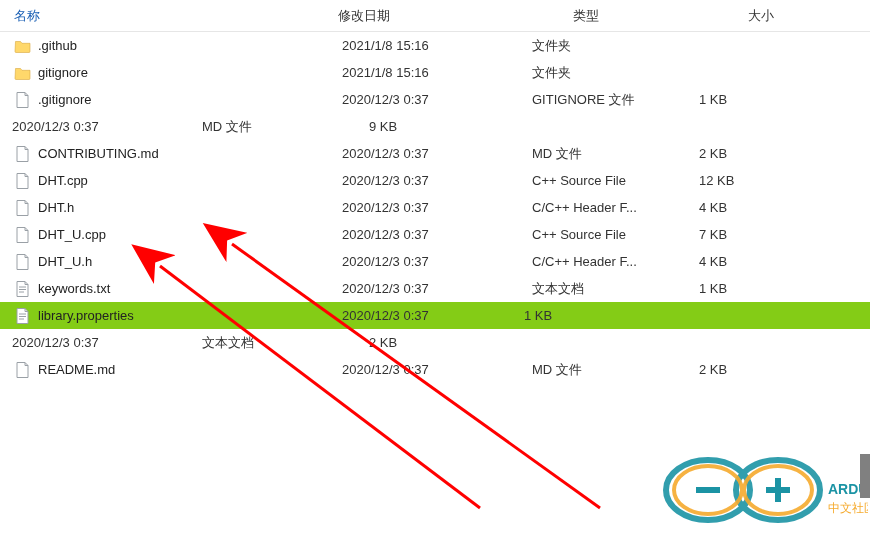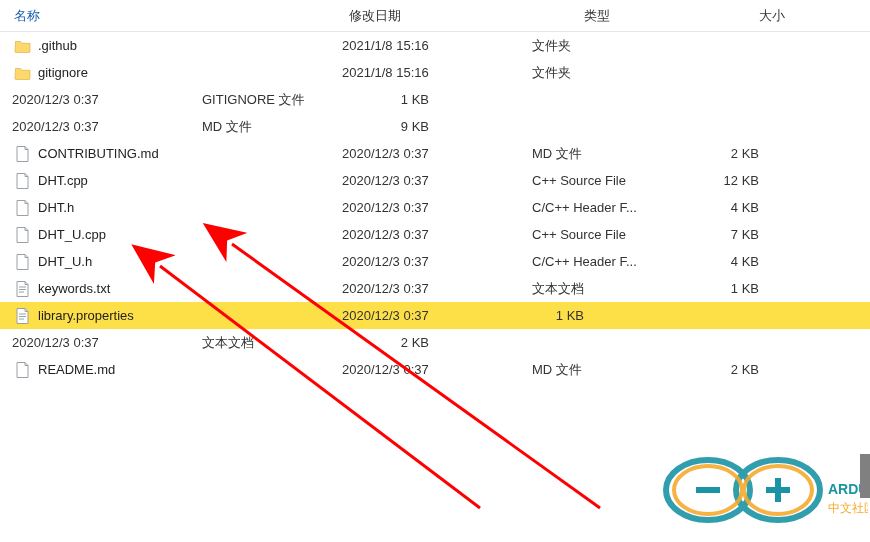--- a/index.html
+++ b/index.html
@@ -1,26 +1,26 @@
 <!DOCTYPE html>
 <html><head>
 <meta charset="utf-8">
 <style>
   * { box-sizing: border-box; margin: 0; padding: 0; }
   html, body { width: 870px; height: 542px; font-family: "Microsoft YaHei", "Segoe UI", sans-serif; font-size: 13px; background: #fff; color: #222; overflow: hidden; position: relative; }
   .header { display: flex; align-items: flex-end; height: 32px; border-bottom: 1px solid #e6e6e6; color: #1a5fb4; font-size: 13px; user-select: none; }
   .header .col { padding: 6px 8px; }
   .row { display: flex; align-items: center; height: 27px; padding: 0 4px; }
-  .row.selected { background: #fde047; }
+  .row.selected { background: #84cc16; }
   .col-name { width: 330px; display: flex; align-items: center; gap: 6px; padding-left: 10px; white-space: nowrap; overflow: hidden; }
   .col-date { width: 190px; padding-left: 8px; color: #333; }
   .col-type { width: 175px; padding-left: 8px; color: #333; white-space: nowrap; overflow: hidden; text-overflow: ellipsis; }
-  .col-size { width: 90px; text-align: right; padding-right: 30px; color: #333; }
+  .col-size { width: 90px; text-align: left; padding-right: 30px; color: #333; }
   .header .col-name { width: 330px; padding-left: 14px; }
-  .header .col-date { width: 190px; margin-left: 11px; }
+  .header .col-date { width: 190px; }
   .header .col-type { width: 175px; margin-left: 45px; }
   .header .col-size { width: 90px; text-align: left; }
   .icon { width: 18px; height: 18px; display: inline-flex; align-items: center; justify-content: center; flex-shrink: 0; }
   svg.arrows { position: absolute; top: 0; left: 0; pointer-events: none; }
   .logo { position: absolute; right: 2px; bottom: 2px; width: 230px; height: 100px; opacity: 0.95; }
   .scrollbar-stub { position: absolute; right: 0; top: 454px; width: 10px; height: 44px; background: #808080; }
 </style>
 </head>
 <body>
 
@@ -52,20 +52,29 @@
             <path d="M1.5 4.5 h5 l1.5 1.8 h8 v8.2 a1 1 0 0 1 -1 1 h-13 a1 1 0 0 1 -1 -1 z" fill="#ffd86b" stroke="#d9a840" stroke-width="0.6"></path>
           </svg>
         </span>
         <span>gitignore</span>
       </div>
       <div class="col-date">2021/1/8 15:16</div>
       <div class="col-type">文件夹</div>
       <div class="col-size"></div>
     </div>
     <div class="row">
+      <div class="col-name">
+        <span class="icon">
+          <svg width="18" height="18" viewBox="0 0 18 18">
+            <path d="M3 1.5 h8 l3 3 v12 h-11 z" fill="#ffffff" stroke="#9aa0a6" stroke-width="1"></path>
+            <path d="M11 1.5 v3 h3" fill="none" stroke="#9aa0a6" stroke-width="1"></path>
+          </svg>
+        </span>
+        <span>.gitignore</span>
+      </div>
       <div class="col-date">2020/12/3 0:37</div>
       <div class="col-type">GITIGNORE 文件</div>
       <div class="col-size">1 KB</div>
     </div>
     <div class="row">
       <div class="col-date">2020/12/3 0:37</div>
       <div class="col-type">MD 文件</div>
       <div class="col-size">9 KB</div>
     </div>
     <div class="row">

